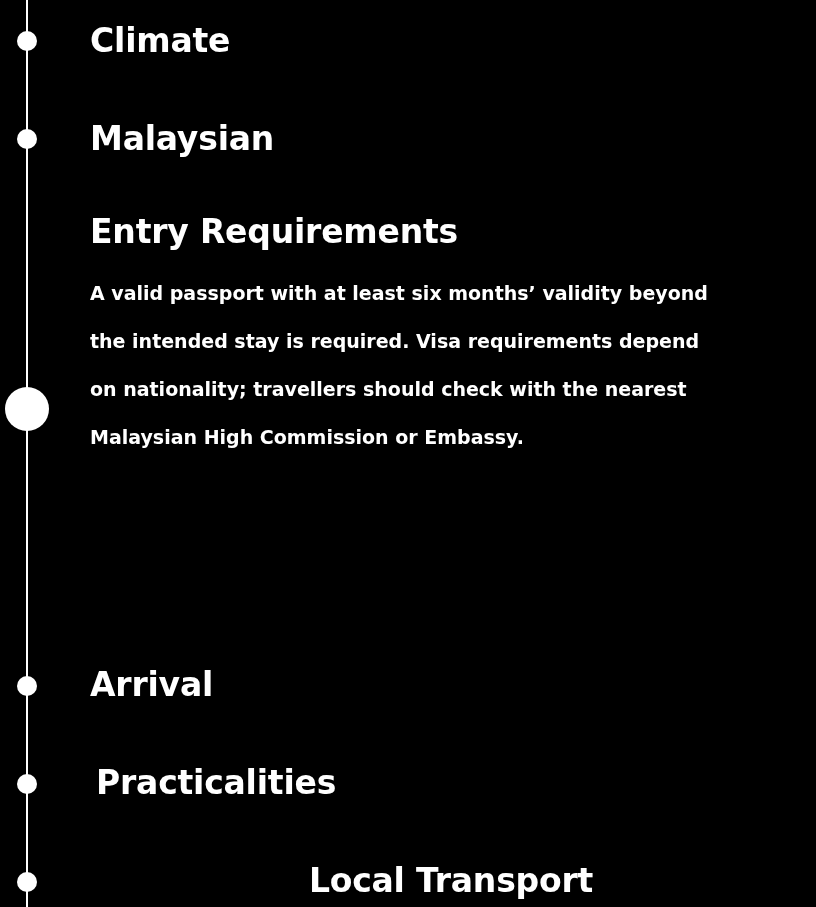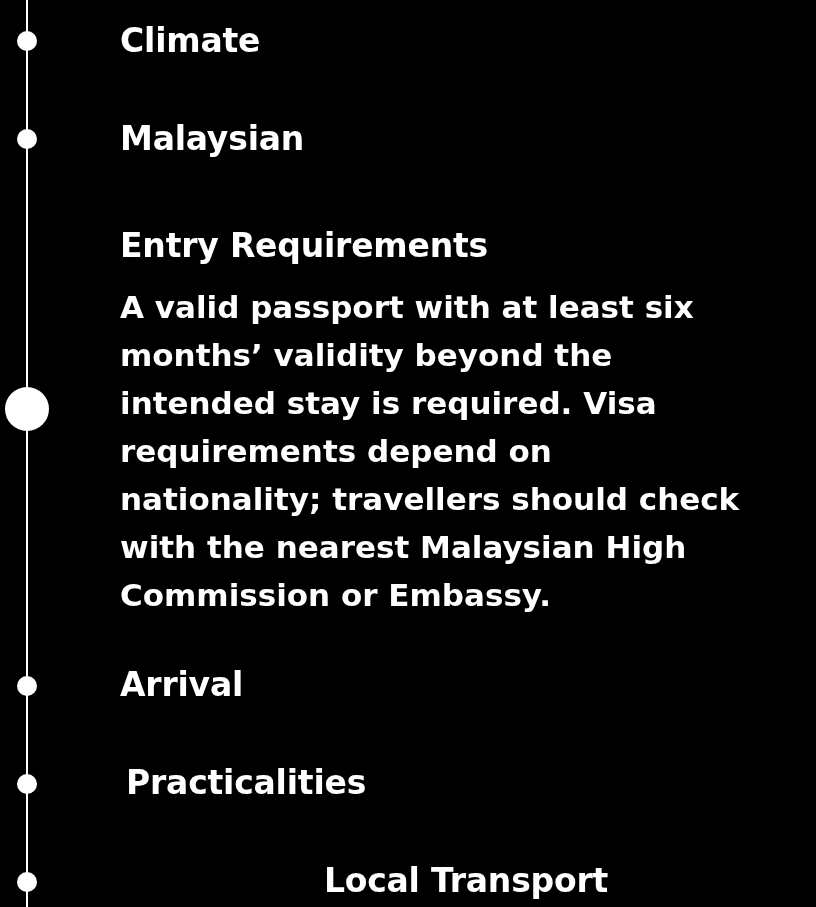--- a/index.html
+++ b/index.html
@@ -35,21 +35,21 @@
   .items {
     position: absolute;
     left: 0;
     top: 0;
     width: 816px;
   }
 
   .item {
     position: relative;
     box-sizing: border-box;
-    padding-left: 120px;
+    padding-left: 90px;
     padding-right: 4px;
   }
 
   
   .dot {
     position: absolute;
     left: 27px;
     width: 20px;
     height: 20px;
     border-radius: 50%;
@@ -68,31 +68,31 @@
     line-height: 1.15;
     letter-spacing: -0.2px;
     color: #ffffff;
     margin: 0;
     white-space: nowrap;
   }
 
   .item-body {
     font-family: "DejaVu Sans", sans-serif;
     font-weight: bold;
-    font-size: 31px;
+    font-size: 19px;
     line-height: 48px;
     color: #ffffff;
     margin: 18px 0 16px 0;
     max-width: 640px;
   }
 
   
   .i0 { position: absolute; top: 22px; left: 0; width: 816px; }
   .i1 { position: absolute; top: 120px; left: 0; width: 816px; }
-  .i2 { position: absolute; top: 227px; left: 0; width: 752px; }
+  .i2 { position: absolute; top: 213px; left: 0; width: 752px; }
   .i3 { position: absolute; top: 666px; left: 0; width: 812px; }
   .i4 { position: absolute; top: 764px; left: 6px; width: 690px; }
   .i5 { position: absolute; top: 862px; left: 0; width: 816px; text-align: center; }
 
   .d0 { top: 41px; }
   .d1 { top: 139px; }
   .d2 { top: 409px; }
   .d3 { top: 686px; }
   .d4 { top: 784px; }
   .d5 { top: 882px; }

